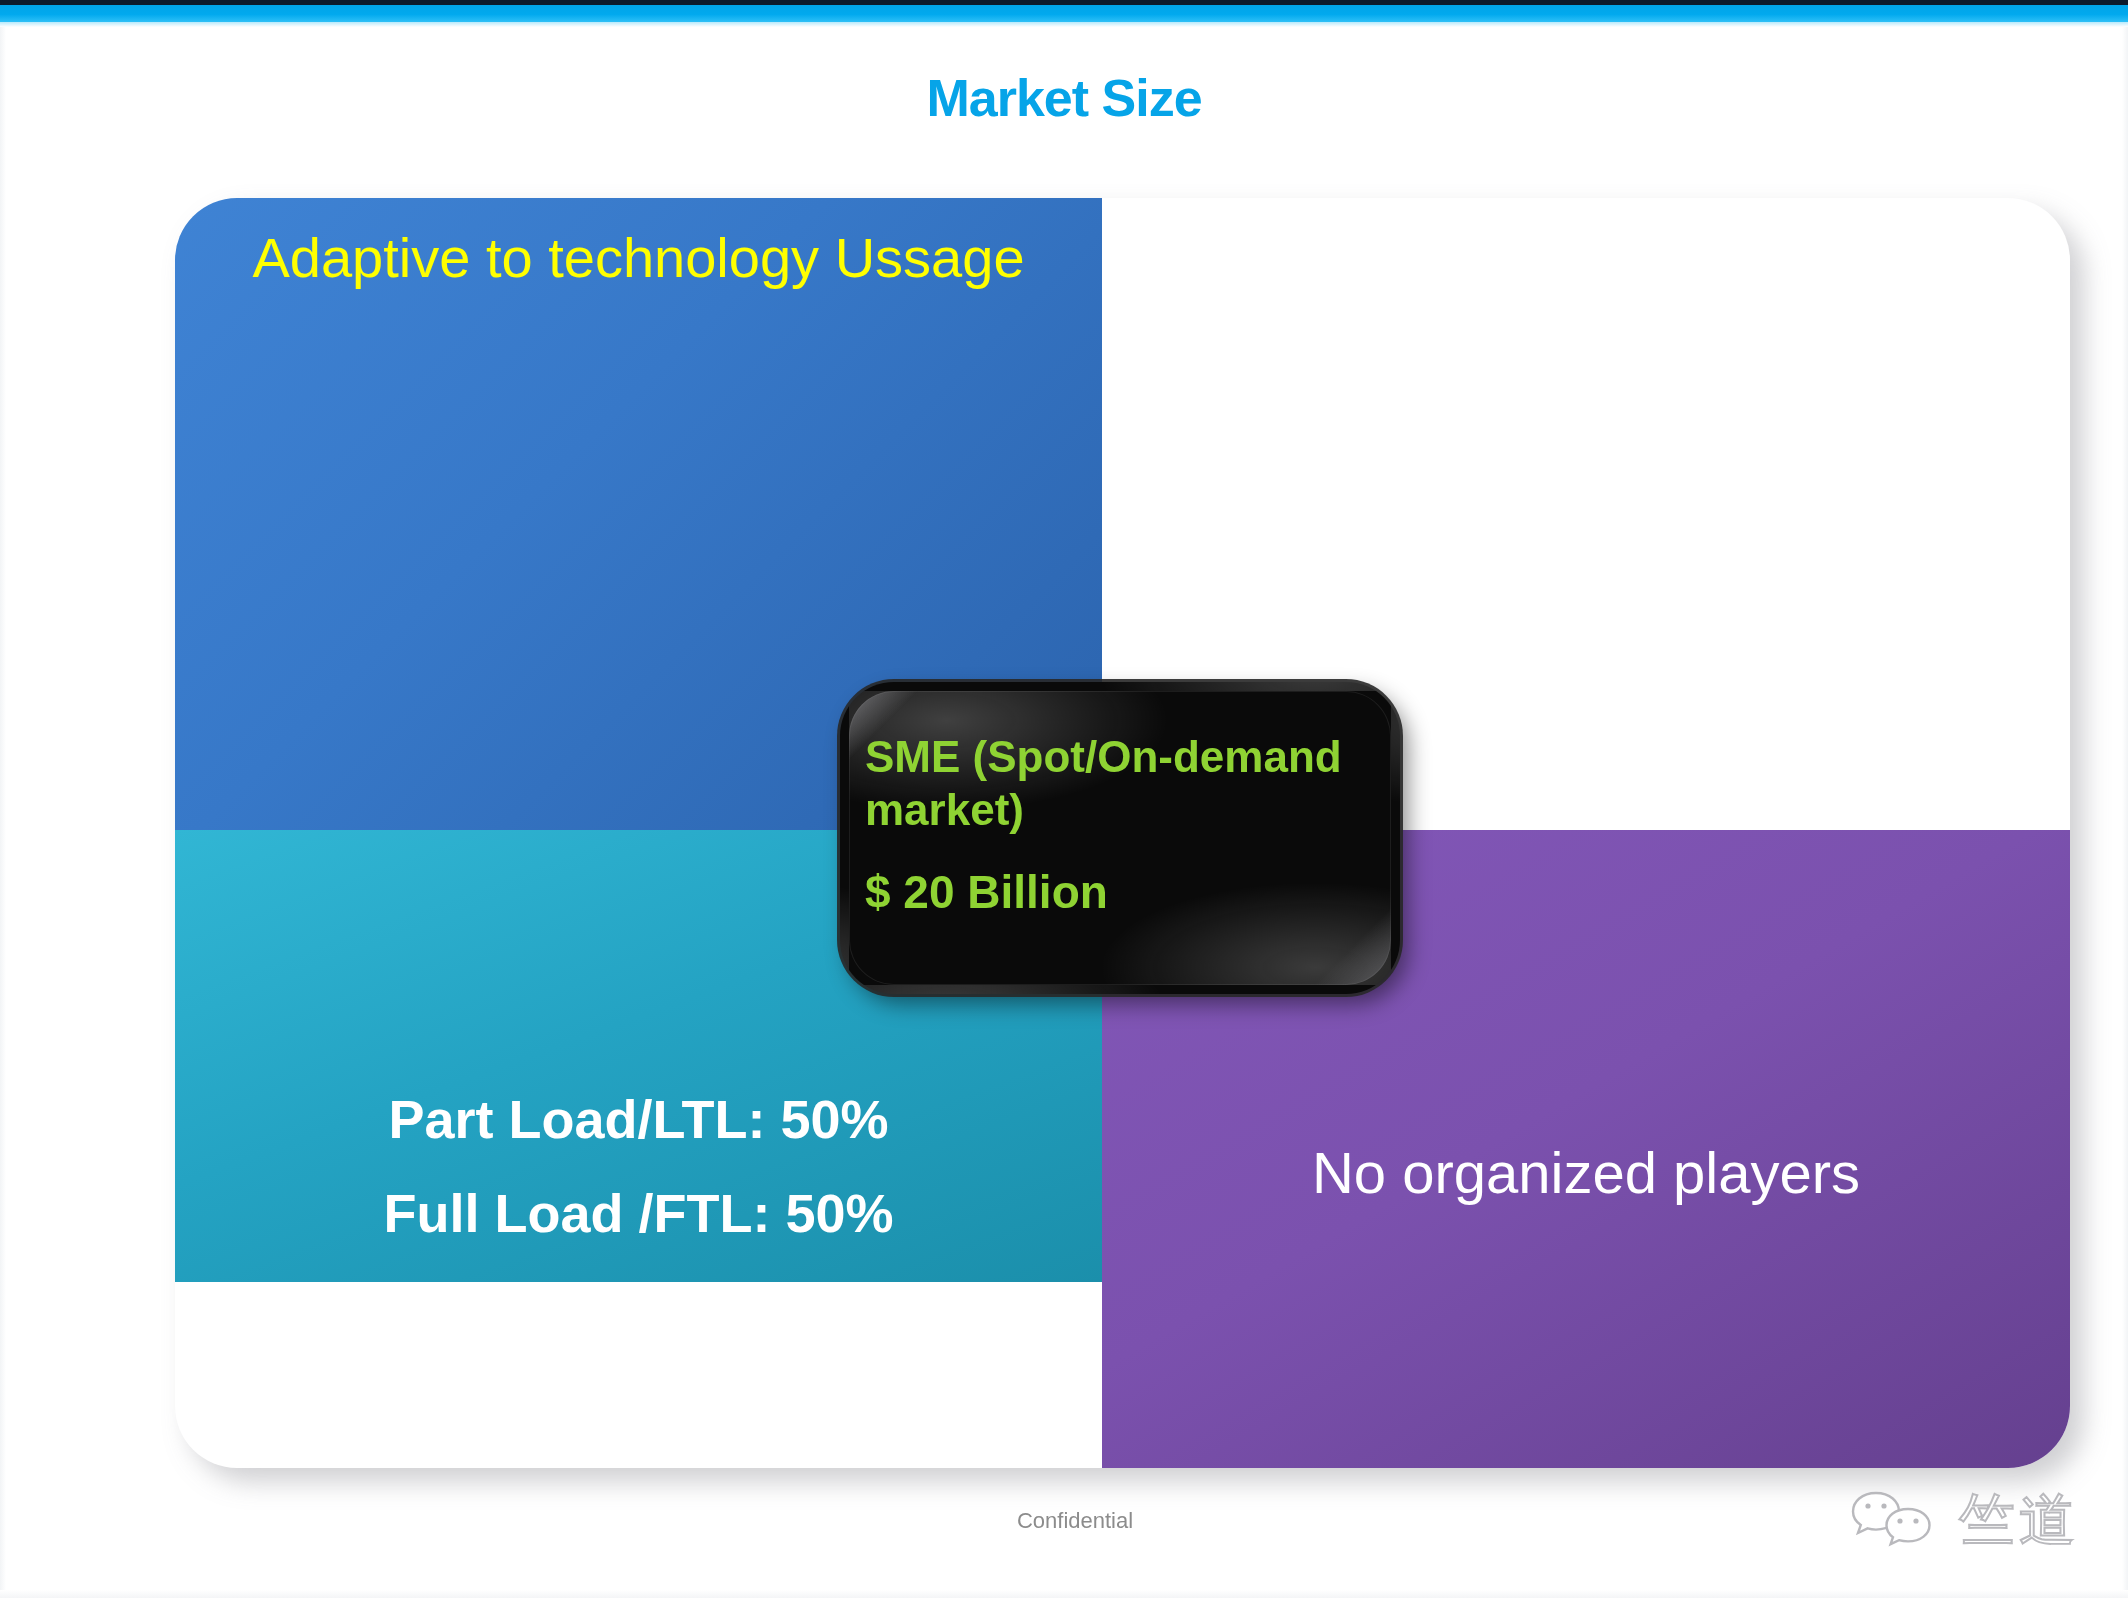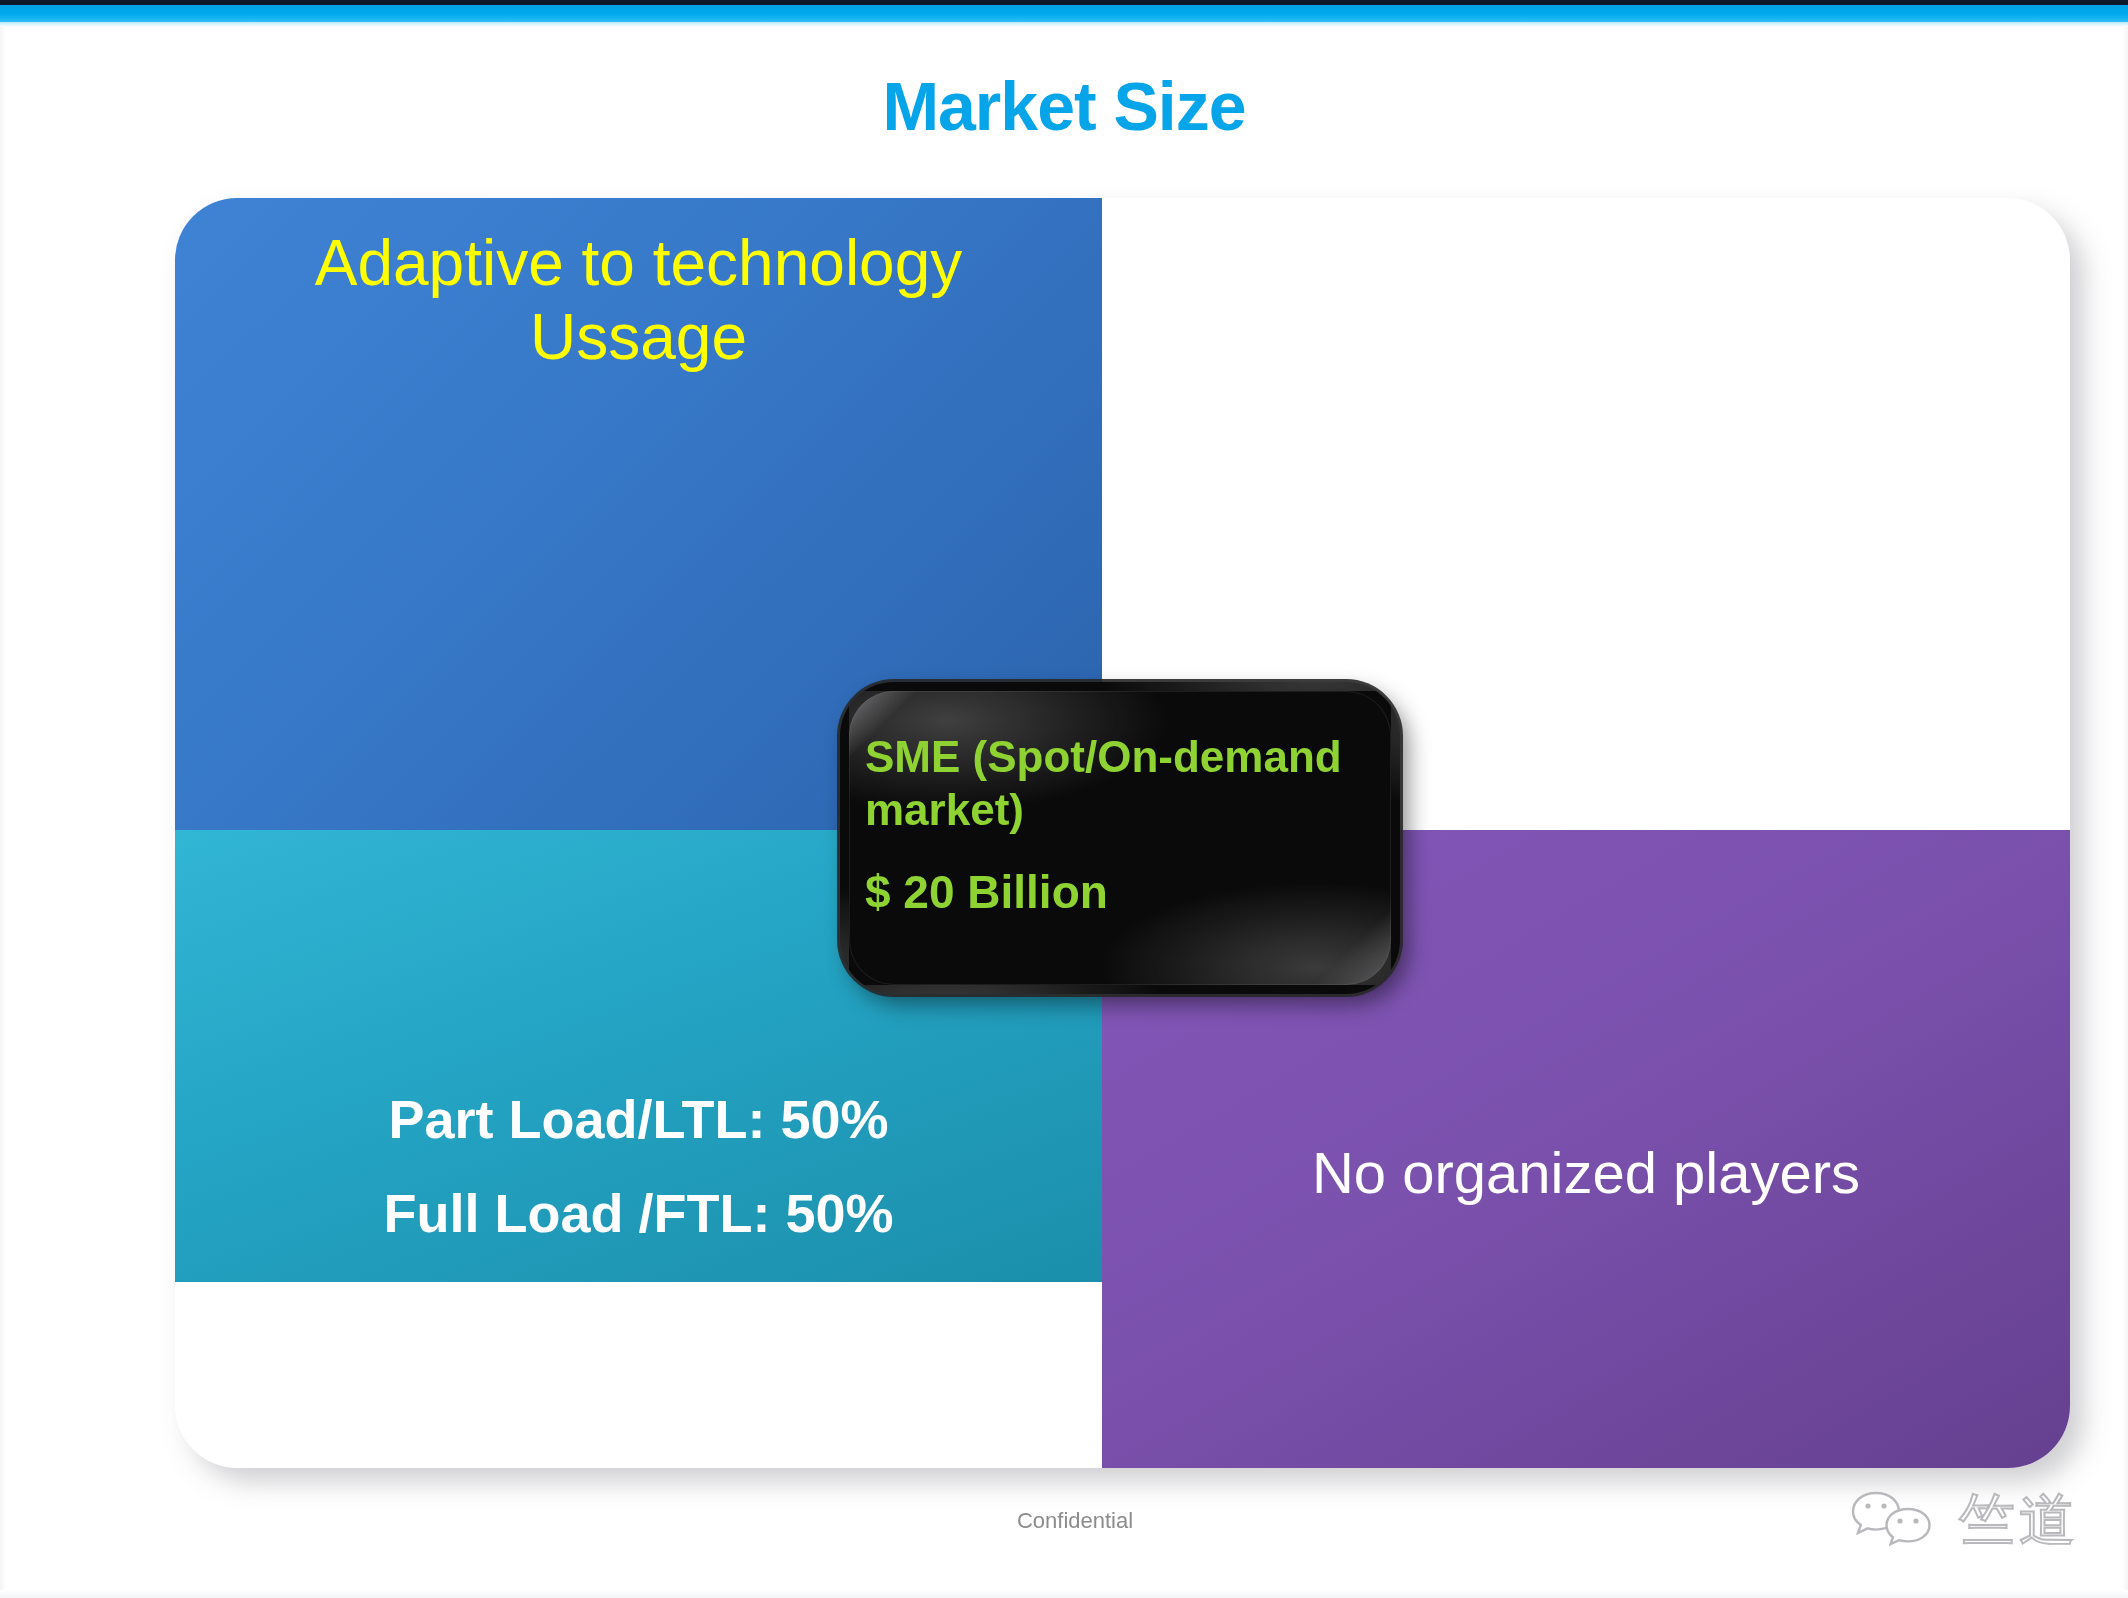--- a/index.html
+++ b/index.html
@@ -52,21 +52,21 @@
     width: 2128px; height: 8px;
     background: linear-gradient(0deg,#f4f5f7 0%, #ffffff 100%);
   }
 
   
   #slide-title {
     position: absolute;
     left: 0; top: 72px;
     width: 2128px;
     text-align: center;
-    font-size: 68px;
+    font-size: 52px;
     font-weight: bold;
     color: #06a4e8;
     letter-spacing: -1px;
     line-height: 1;
   }
 
   
   #matrix {
     position: absolute;
     left: 175px;
@@ -108,21 +108,21 @@
     left: 0;
     width: 100%;
     box-sizing: border-box;
     text-align: center;
   }
 
   #tl-text {
     top: 28px;
     padding: 0 55px;
     color: #ffff00;
-    font-size: 64px;
+    font-size: 56px;
     line-height: 1.16;
   }
   #tl-text .line-gap { height: 34px; }
 
   #tr-heading {
     top: 42px;
     padding: 0 40px;
     color: #ffffff;
     font-size: 48px;
     font-weight: bold;

